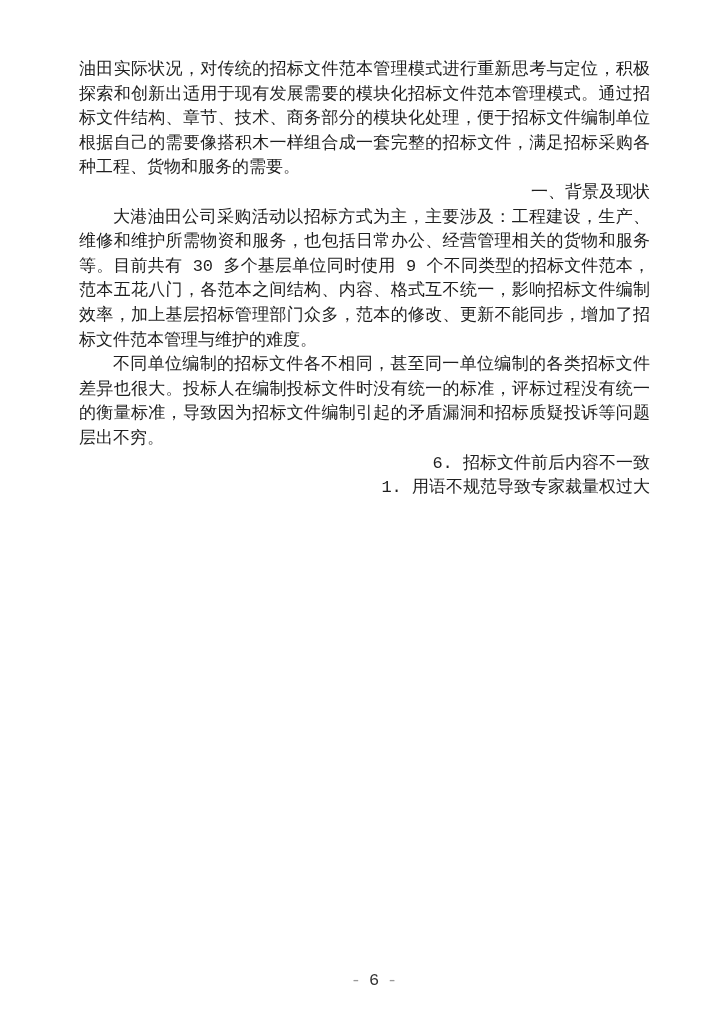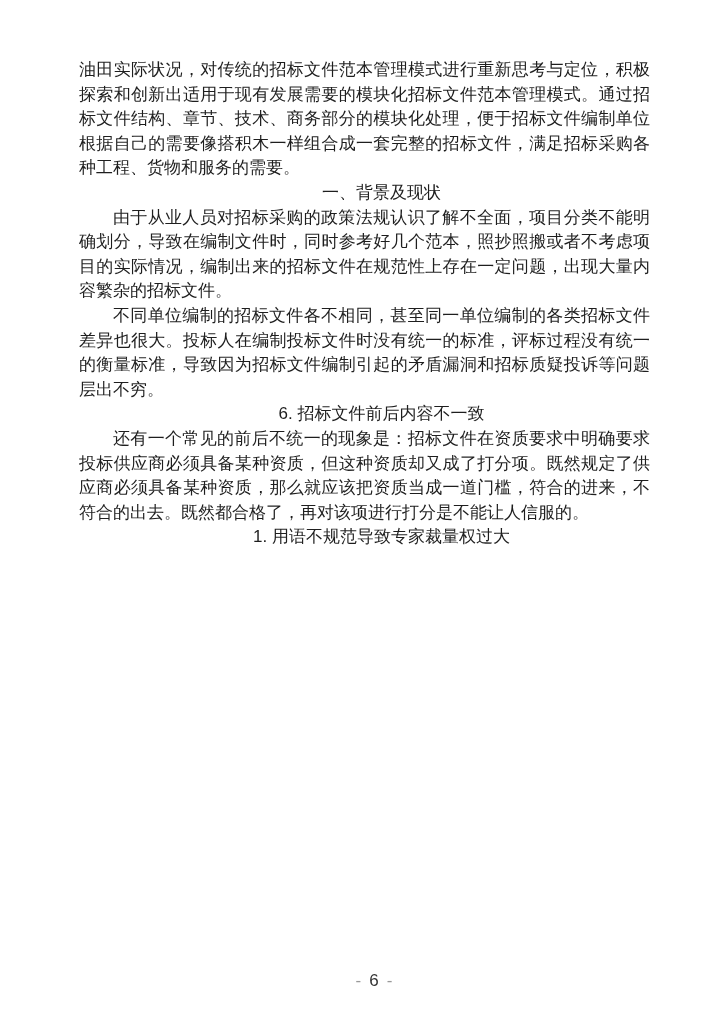--- a/index.html
+++ b/index.html
@@ -6,21 +6,21 @@
     margin: 0;
     padding: 0;
     background: #ffffff;
   }
   .page {
     position: relative;
     width: 724px;
     height: 1024px;
     background: #ffffff;
     overflow: hidden;
-    font-family: Liberation Sans, sans-serif;
+    font-family: Liberation Mono, monospace;
     color: #1e1e1e;
   }
   .text-block {
     position: absolute;
     left: 79px;
     top: 58px;
     width: 571px;
     font-size: 17px;
     line-height: 24.6px;
     text-align: justify;
@@ -29,21 +29,21 @@
   .text-block p {
     margin: 0;
     padding: 0;
     text-indent: 2em;
     word-break: break-all;
   }
   .text-block p.no-indent {
     text-indent: 0;
   }
   .text-block p.heading {
-    text-align: center;
+    text-align: right;
   }
   .footer {
     position: absolute;
     top: 970px;
     left: 24px;
     width: 700px;
     text-align: center;
     font-size: 17px;
     line-height: 22px;
     color: #333333;
@@ -57,22 +57,21 @@
     padding: 0 3px;
   }
 </style>
 </head>
 <body>
 
 <div class="page">
   <div class="text-block">
       <p class="para no-indent">油田实际状况，对传统的招标文件范本管理模式进行重新思考与定位，积极探索和创新出适用于现有发展需要的模块化招标文件范本管理模式。通过招标文件结构、章节、技术、商务部分的模块化处理，便于招标文件编制单位根据自己的需要像搭积木一样组合成一套完整的招标文件，满足招标采购各种工程、货物和服务的需要。</p>
       <p class="heading">一、背景及现状</p>
-      <p class="para">由于从业人员对招标采购的政策法规认识了解不全面，项目分类不能明确划分，导致在编制文件时，同时参考好几个范本，照抄照搬或者不考虑项目的实际情况，编制出来的招标文件在规范性上存在一定问题，出现大量内容繁杂的招标文件。</p>
+      <p class="para">大港油田公司采购活动以招标方式为主，主要涉及：工程建设，生产、维修和维护所需物资和服务，也包括日常办公、经营管理相关的货物和服务等。目前共有 30 多个基层单位同时使用 9 个不同类型的招标文件范本，范本五花八门，各范本之间结构、内容、格式互不统一，影响招标文件编制效率，加上基层招标管理部门众多，范本的修改、更新不能同步，增加了招标文件范本管理与维护的难度。</p>
       <p class="para">不同单位编制的招标文件各不相同，甚至同一单位编制的各类招标文件差异也很大。投标人在编制投标文件时没有统一的标准，评标过程没有统一的衡量标准，导致因为招标文件编制引起的矛盾漏洞和招标质疑投诉等问题层出不穷。</p>
       <p class="heading">6. 招标文件前后内容不一致</p>
-      <p class="para">还有一个常见的前后不统一的现象是：招标文件在资质要求中明确要求投标供应商必须具备某种资质，但这种资质却又成了打分项。既然规定了供应商必须具备某种资质，那么就应该把资质当成一道门槛，符合的进来，不符合的出去。既然都合格了，再对该项进行打分是不能让人信服的。</p>
       <p class="heading">1. 用语不规范导致专家裁量权过大</p>
     </div>
   <div class="footer">
     <span class="dash">-</span><span class="num">6</span><span class="dash">-</span>
   </div>
 </div>
 
 </body></html>

